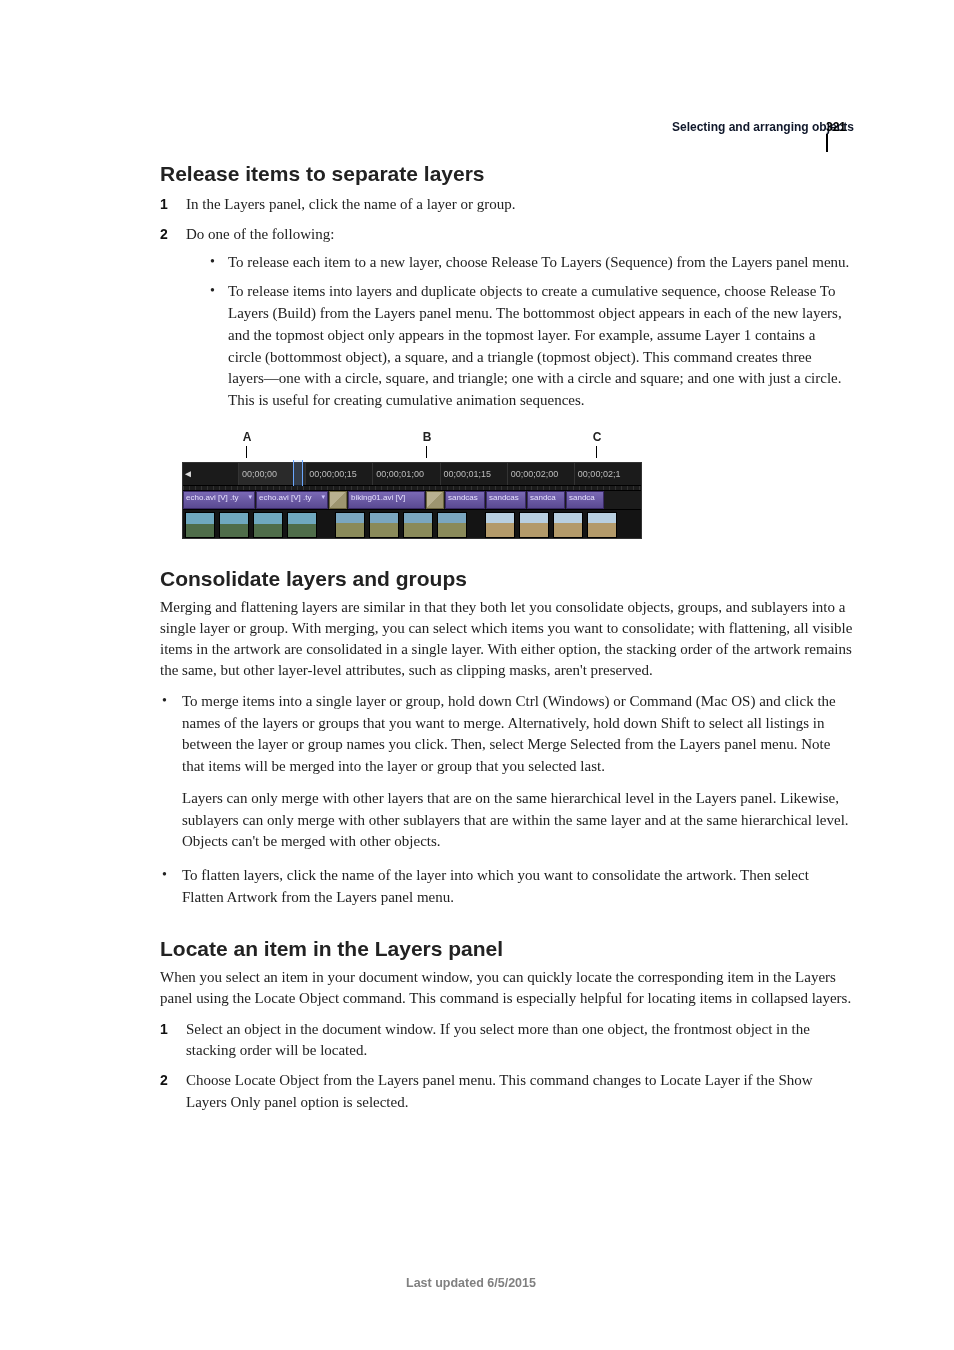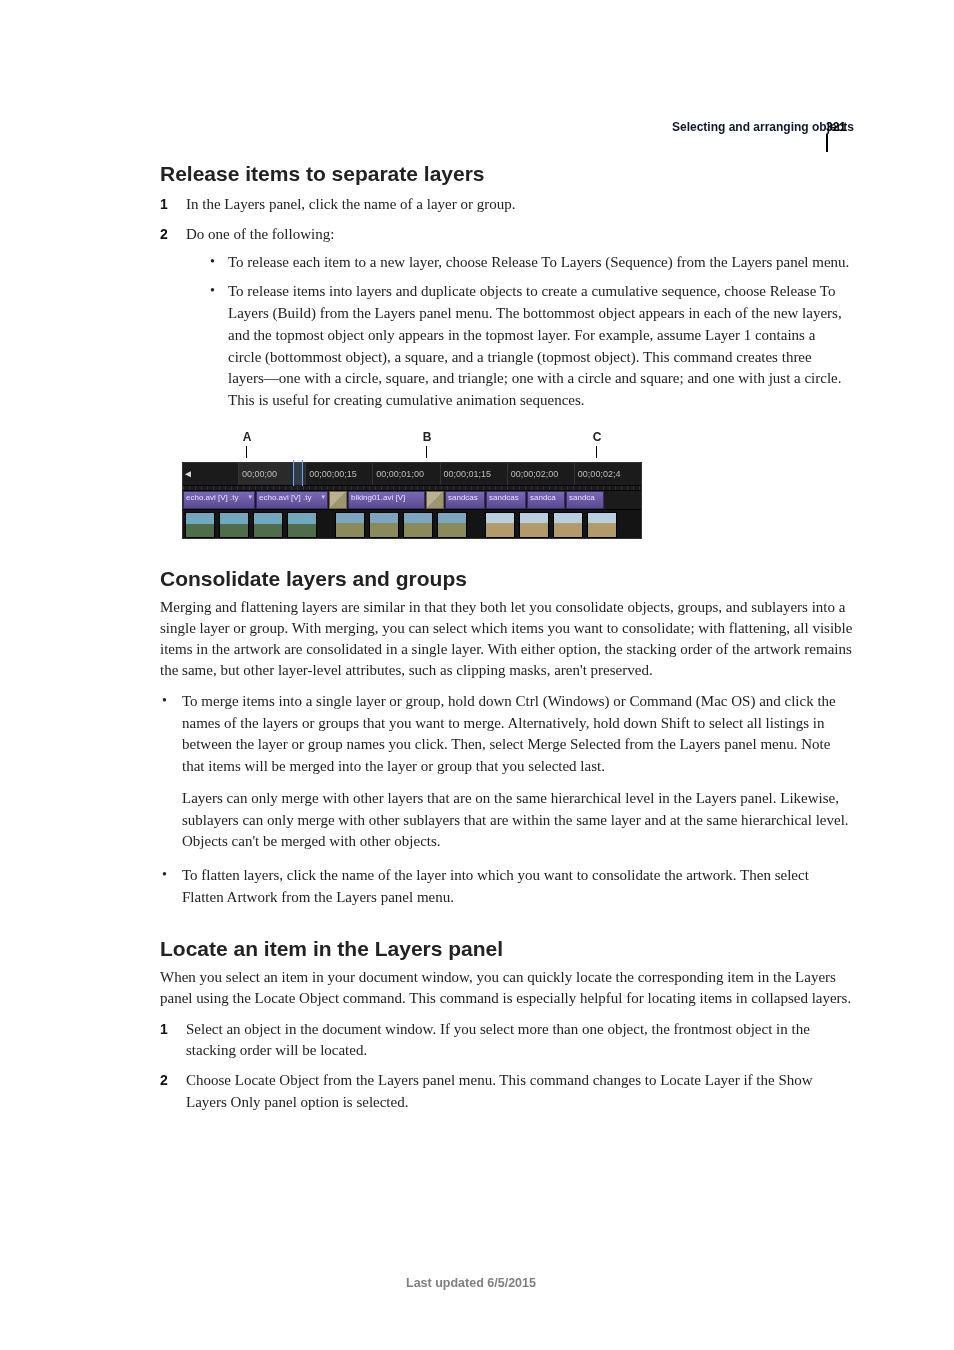--- a/index.html
+++ b/index.html
@@ -286,21 +286,21 @@
       <div class="tick" style="left:414px"></div>
     </div>
     <div class="timeline">
       <div class="tl-ruler">
         <div class="arrow">◄</div>
         <div class="cell first">00;00;00</div>
         <div class="cell">00;00;00;15</div>
         <div class="cell">00;00;01;00</div>
         <div class="cell">00;00;01;15</div>
         <div class="cell">00;00;02;00</div>
-        <div class="cell">00;00;02;4</div>
+        <div class="cell">00;00;02;1</div>
       </div>
       <div class="tl-playhead">
         <div class="playhead"></div>
       </div>
       <div class="tl-marks"></div>
       <div class="tl-track">
         <div class="clip" style="width:72px"><span>echo.avi [V] .ty</span><span class="tri">▾</span></div>
         <div class="clip" style="width:72px"><span>echo.avi [V] .ty</span><span class="tri">▾</span></div>
         <div class="clip trans"></div>
         <div class="clip" style="width:77px">biking01.avi [V]</div>

